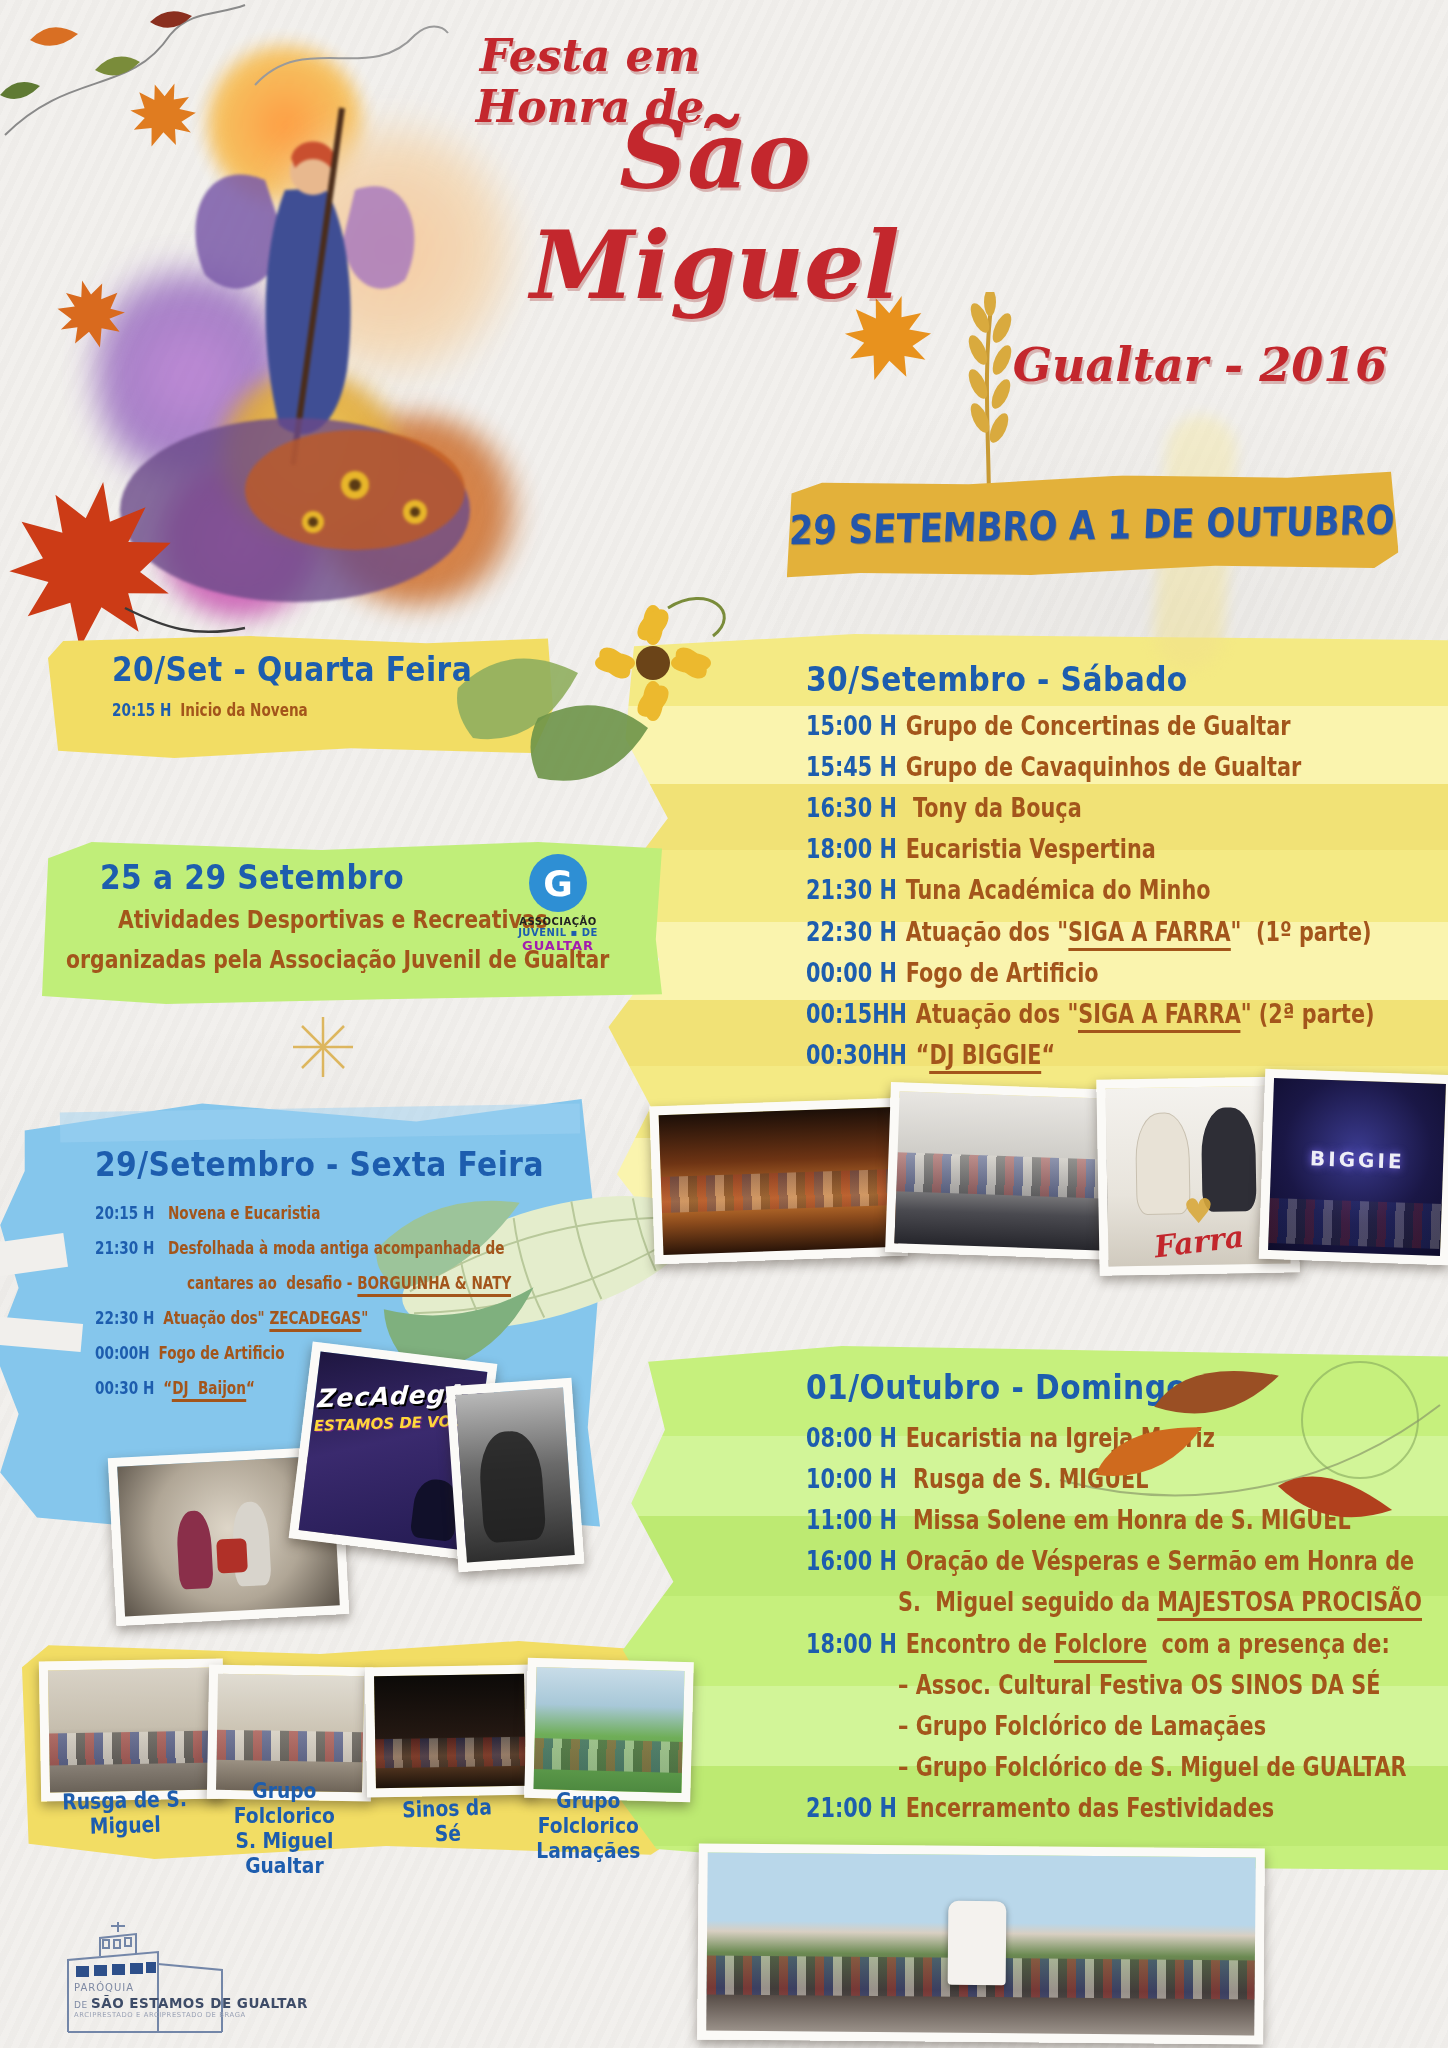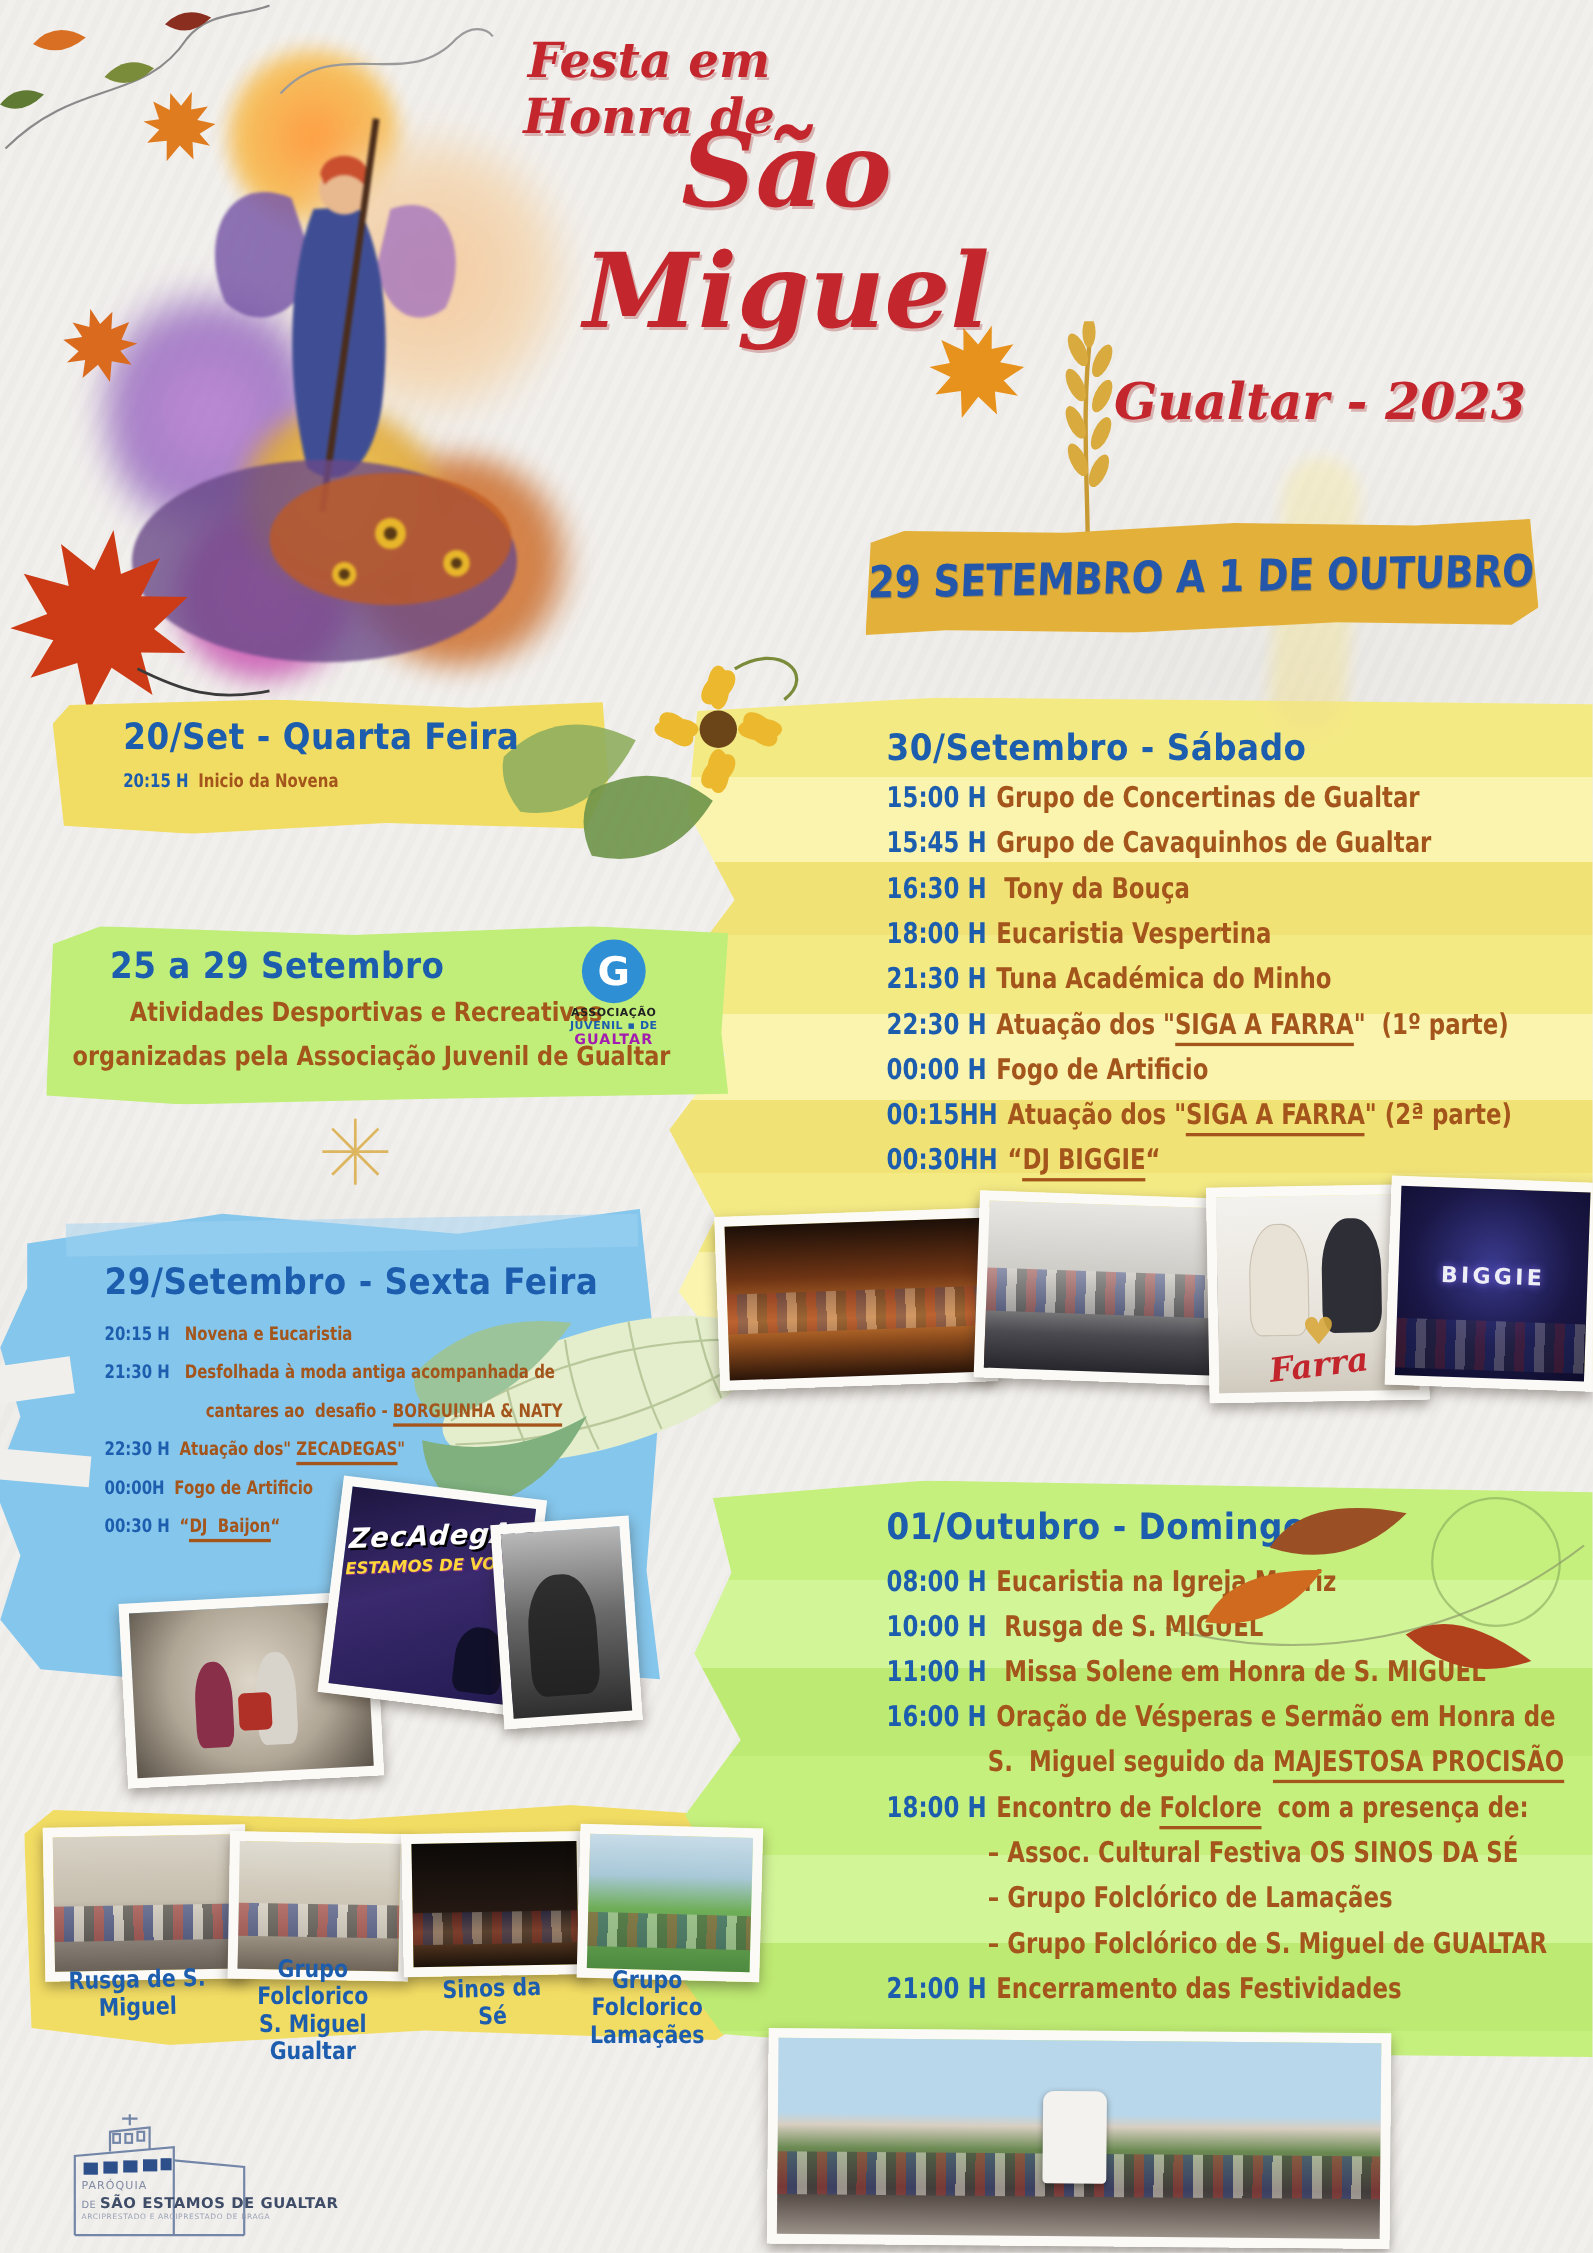--- a/index.html
+++ b/index.html
@@ -194,21 +194,21 @@
   <path d="M2 40 Q22 18 48 34 Q24 56 2 40 Z" fill="#d4661f"></path>
   <path d="M72 68 Q92 46 118 62 Q94 84 72 68 Z" fill="#8a4a22" transform="rotate(20 95 65)"></path>
   <path d="M150 80 Q170 58 196 74 Q172 96 150 80 Z" fill="#6f8f3e" transform="rotate(-10 173 77)"></path>
   <path d="M215 38 Q235 16 261 32 Q237 54 215 38 Z" fill="#c0511c" transform="rotate(12 238 35)"></path>
   <path d="M285 72 Q305 50 331 66 Q307 88 285 72 Z" fill="#7a5a2f" transform="rotate(36 308 69)"></path>
   <path d="M340 22 Q360 0 386 16 Q362 38 340 22 Z" fill="#d88b28" transform="rotate(-18 363 19)"></path>
 </svg>
 
 <div class="abs script" style="left:430px;top:30px;width:320px;font-size:44px;">Festa em Honra de</div>
 <div class="abs script" style="left:460px;top:100px;width:510px;font-size:94px;">São Miguel</div>
-<div class="abs script" style="left:1000px;top:338px;width:400px;font-size:46px;">Gualtar - 2023</div>
+<div class="abs script" style="left:1000px;top:338px;width:400px;font-size:46px;">Gualtar - 2016</div>
 <div class="abs banner">
   <span class="banner-text">29 SETEMBRO A 1 DE OUTUBRO</span>
 </div>
 
 <div class="block b-yellow1"></div>
 <svg class="deco" style="left:418px;top:578px;" width="330" height="235" viewBox="0 0 330 235">
   <path d="M40 110 Q90 60 160 95 Q120 170 55 160 Q35 135 40 110 Z" fill="#8fae5e" opacity=".9"></path>
   <path d="M120 140 Q180 110 230 150 Q190 215 120 200 Q105 168 120 140 Z" fill="#6d9348" opacity=".9"></path>
   <path d="M250 30 C290 5 325 35 295 58" fill="none" stroke="#7a8c3a" stroke-width="3"></path>
   <g transform="translate(235 85)">

